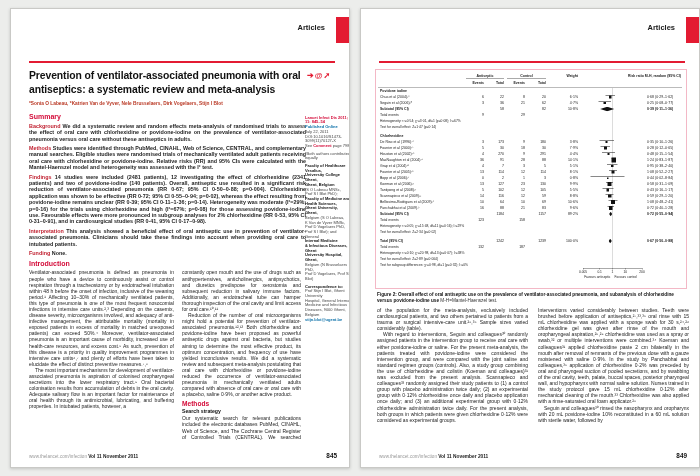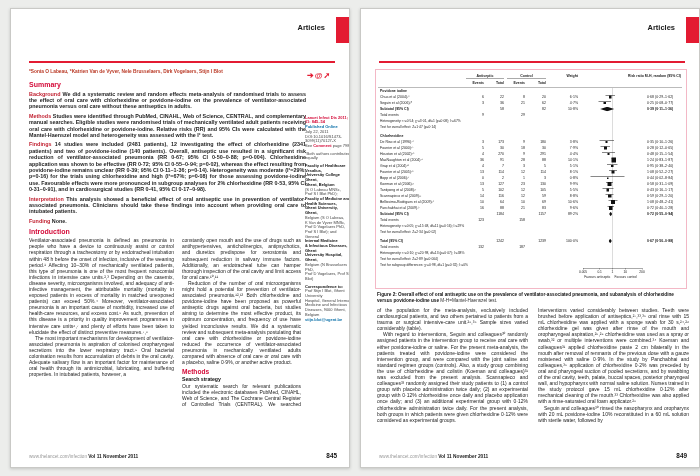--- a/index.html
+++ b/index.html
@@ -84,20 +84,21 @@
 <div class="canvas">
 
   <div class="page left">
     <div class="articles">Articles</div>
     <div class="redtab"></div>
     <div class="rule"></div>
     <div class="ticons">
       <span>➔</span><span>@</span><span>➚</span>
     </div>
     <div class="lp-content">
+      <h1 class="title">Prevention of ventilator-associated pneumonia with oral antiseptics: a systematic review and meta-analysis</h1>
       <div class="authors">*Sonia O Labeau, *Katrien Van de Vyver, Nele Brusselaers, Dirk Vogelaers, Stijn I Blot</div>
       <div class="sumhead">Summary</div>
       <div id="summary-sections">
           <p class="sumsec"><span class="lead">Background </span>We did a systematic review and random effects meta-analysis of randomised trials to assess the effect of oral care with chlorhexidine or povidone-iodine on the prevalence of ventilator-associated pneumonia versus oral care without these antiseptics in adults.</p>
           <p class="sumsec"><span class="lead">Methods </span>Studies were identified through PubMed, CINAHL, Web of Science, CENTRAL, and complementary manual searches. Eligible studies were randomised trials of mechanically ventilated adult patients receiving oral care with chlorhexidine or povidone-iodine. Relative risks (RR) and 95% CIs were calculated with the Mantel-Haenszel model and heterogeneity was assessed with the I² test.</p>
           <p class="sumsec"><span class="lead">Findings </span>14 studies were included (2481 patients), 12 investigating the effect of chlorhexidine (2341 patients) and two of povidone-iodine (140 patients). Overall, antiseptic use resulted in a significant risk reduction of ventilator-associated pneumonia (RR 0·67; 95% CI 0·50–0·88; p=0·004). Chlorhexidine application was shown to be effective (RR 0·72; 95% CI 0·55–0·94; p=0·02), whereas the effect resulting from povidone-iodine remains unclear (RR 0·39; 95% CI 0·11–1·36; p=0·14). Heterogeneity was moderate (I²=29%; p=0·16) for the trials using chlorhexidine and high (I²=67%; p=0·08) for those assessing povidone-iodine use. Favourable effects were more pronounced in subgroup analyses for 2% chlorhexidine (RR 0·53, 95% CI 0·31–0·91), and in cardiosurgical studies (RR 0·41, 95% CI 0·17–0·98).</p>
           <p class="sumsec"><span class="lead">Interpretation </span>This analysis showed a beneficial effect of oral antiseptic use in prevention of ventilator-associated pneumonia. Clinicians should take these findings into account when providing oral care to intubated patients.</p>
           <p class="sumsec"><span class="lead">Funding </span>None.</p>
         </div>
       <div class="introhead">Introduction</div>

